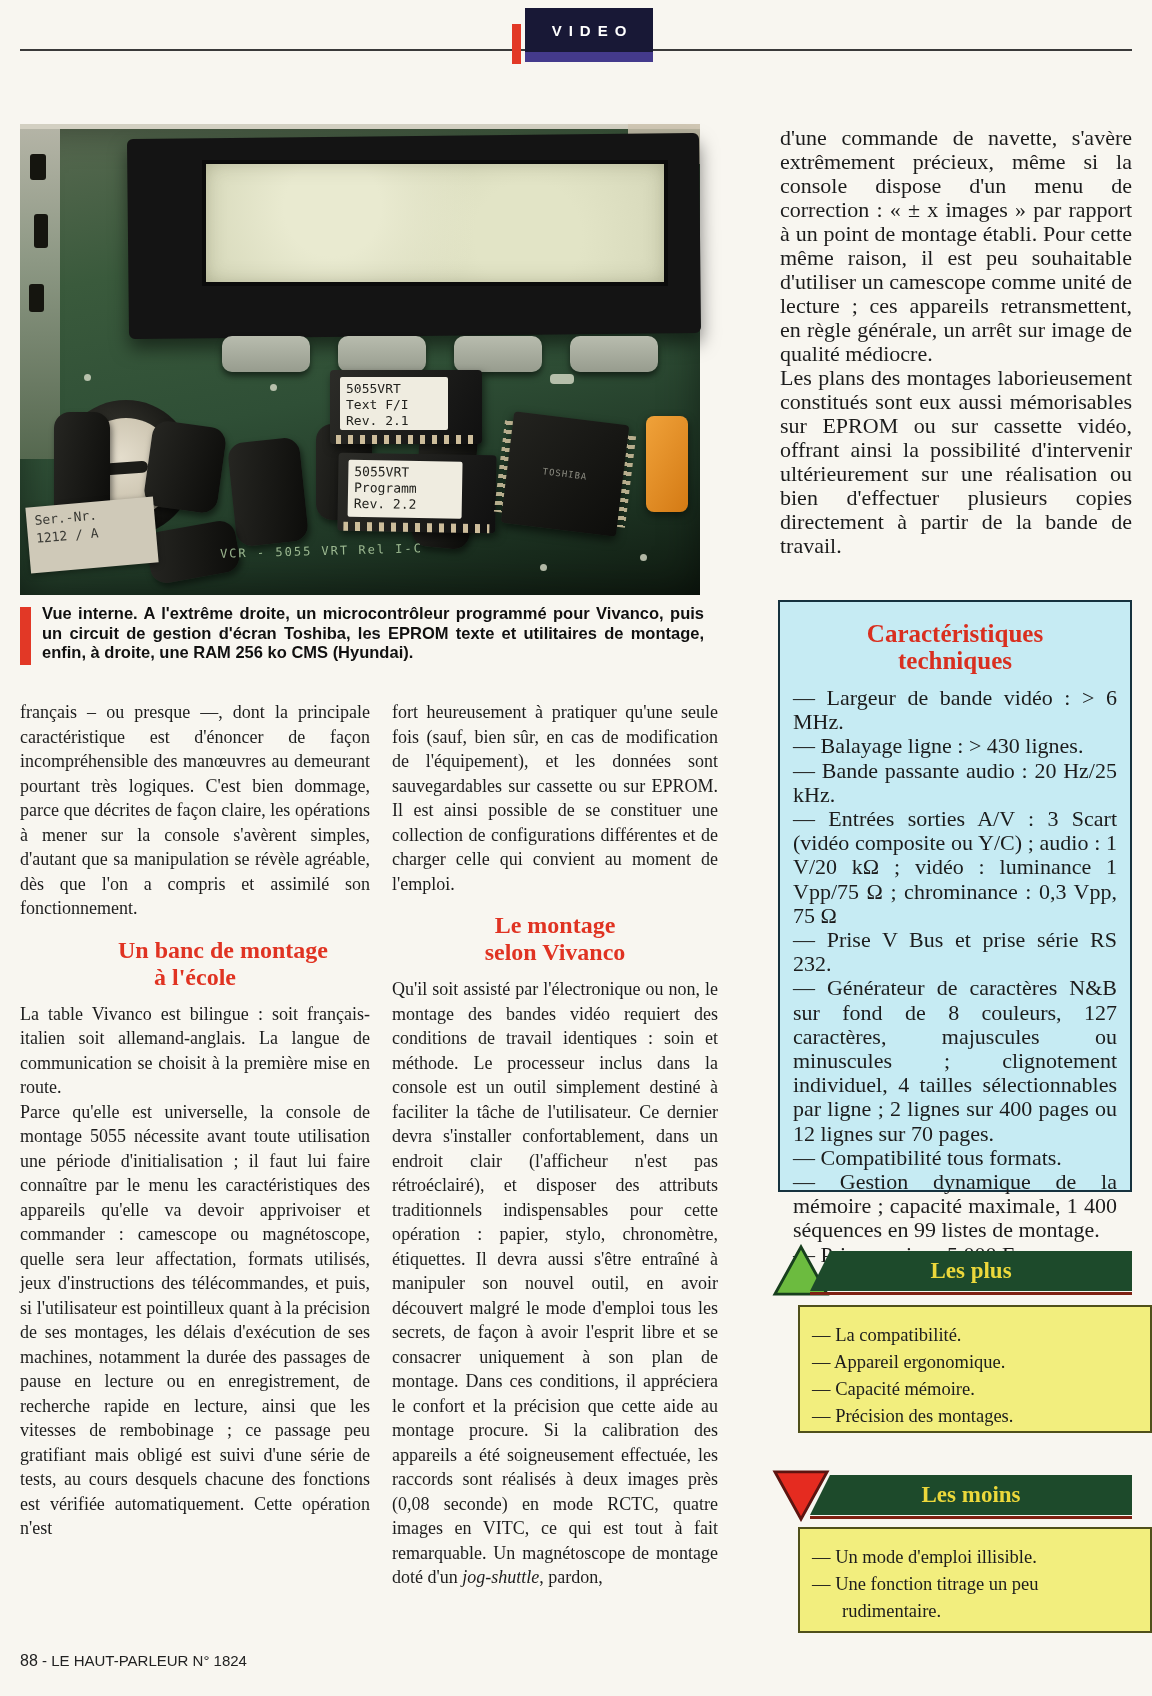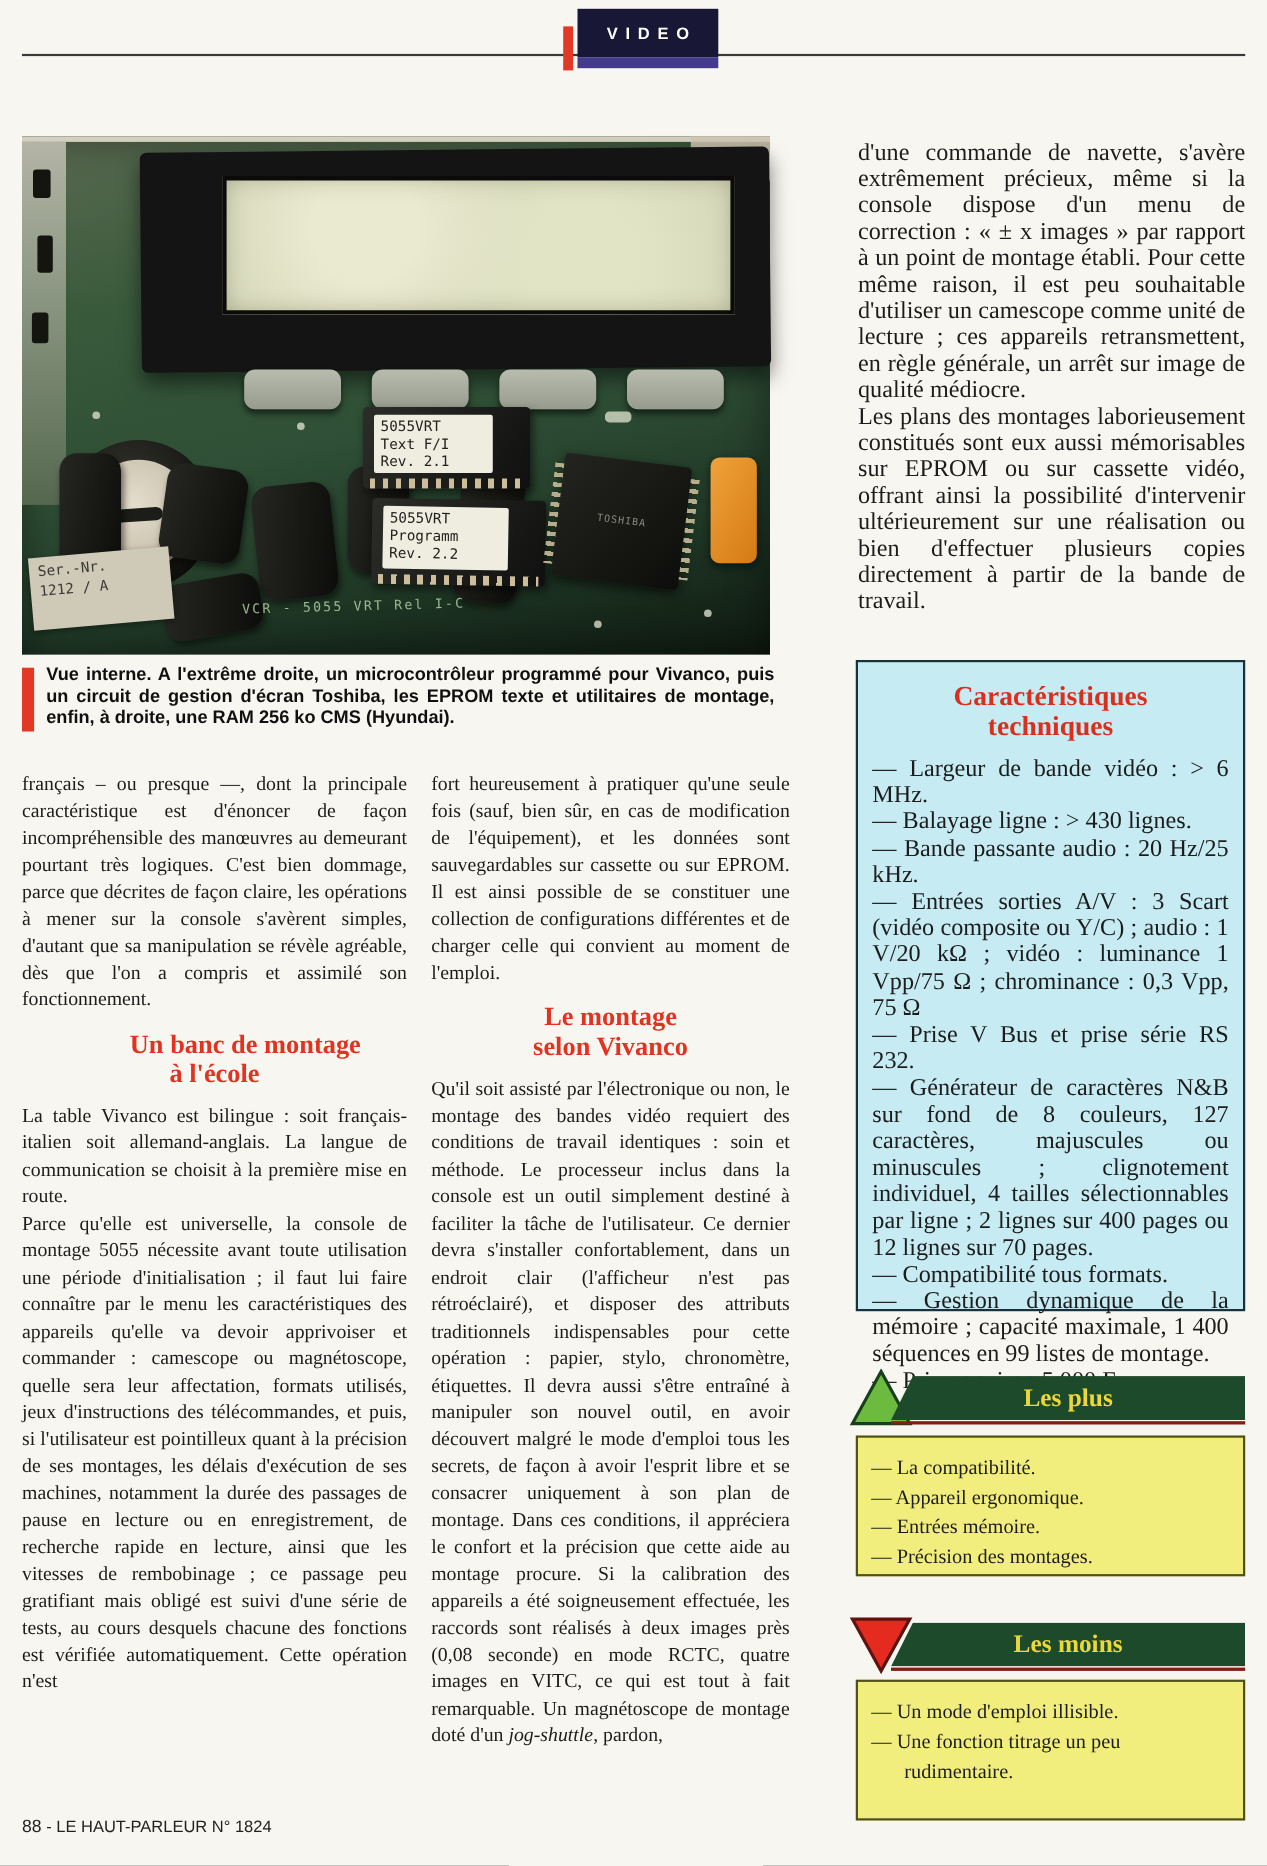--- a/index.html
+++ b/index.html
@@ -89,21 +89,21 @@
   .spec-box h3 span{display:block;}
   .spec-box p{margin:0;font-size:22px;line-height:24.2px;text-align:justify;}
 
   
   .verdict-row{position:absolute;left:778px;width:354px;height:46px;}
   .verdict-banner{position:absolute;left:32px;right:0;top:2px;height:40px;background:#1d4a2b;
                   clip-path:polygon(20px 0,100% 0,100% 100%,0 100%);
                   color:#ecd83b;font-weight:bold;font-size:23px;line-height:40px;text-align:center;}
   .verdict-underline{position:absolute;left:32px;right:0;top:43px;height:3px;background:#7e2012;}
   .verdict-tri{position:absolute;left:-6px;top:-5px;width:58px;height:54px;}
-  .verdict-box{position:absolute;left:778px;width:354px;box-sizing:border-box;background:#f2ee7e;
+  .verdict-box{position:absolute;left:798px;width:354px;box-sizing:border-box;background:#f2ee7e;
                border:2px solid #50501a;padding:15px 12px 10px;}
   .verdict-box p{margin:0;font-size:18.5px;line-height:27px;padding-left:30px;text-indent:-30px;}
 
   
   .footer{position:absolute;left:20px;top:1652px;font-family:"Liberation Sans",sans-serif;
           font-size:15px;color:#222;}
   .footer .pg{font-weight:normal;font-size:16px;}
 </style>
 </head>
 <body>
@@ -234,34 +234,34 @@
       <polygon points="30,3 57,52 3,52" fill="#6cbb3f" stroke="#173f1d" stroke-width="3"></polygon>
     </svg>
     <div class="verdict-banner">
       <span>Les plus</span>
     </div>
     <div class="verdict-underline"></div>
   </div>
   <div class="verdict-box" style="top:1305px;height:128px;">
     <p>—  La compatibilité.</p>
     <p>—  Appareil ergonomique.</p>
-    <p>—  Entrées mémoire.</p>
+    <p>—  Capacité mémoire.</p>
     <p>—  Précision des montages.</p>
   </div>
 
   <div class="verdict-row" style="top:1473px;">
     <svg class="verdict-tri" viewBox="0 0 60 56">
       <polygon points="3,4 57,4 30,53" fill="#e52b20" stroke="#5d1410" stroke-width="3"></polygon>
     </svg>
     <div class="verdict-banner">
       <span>Les moins</span>
     </div>
     <div class="verdict-underline"></div>
   </div>
-  <div class="verdict-box" style="top:1527px;height:128px;">
+  <div class="verdict-box" style="top:1527px;height:106px;">
     <p>—  Un mode d'emploi illisible.</p>
     <p>—  Une fonction titrage un peu rudimentaire.</p>
   </div>
 
   <div class="footer">
     <span class="pg">88</span>
     <span>- LE HAUT-PARLEUR N° 1824</span>
   </div>
 
 </div>

